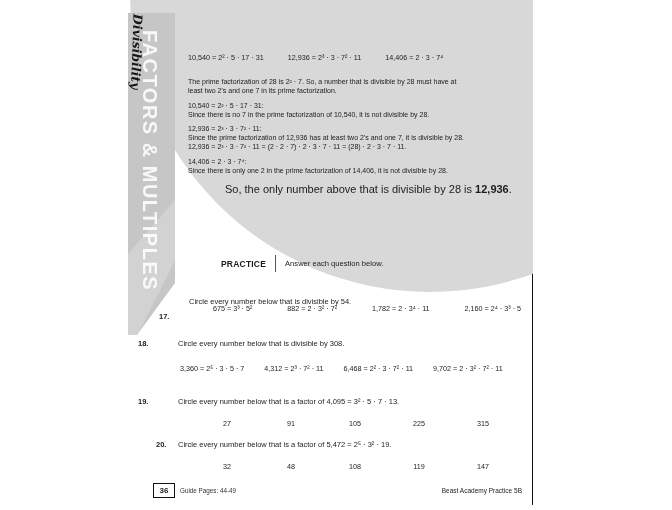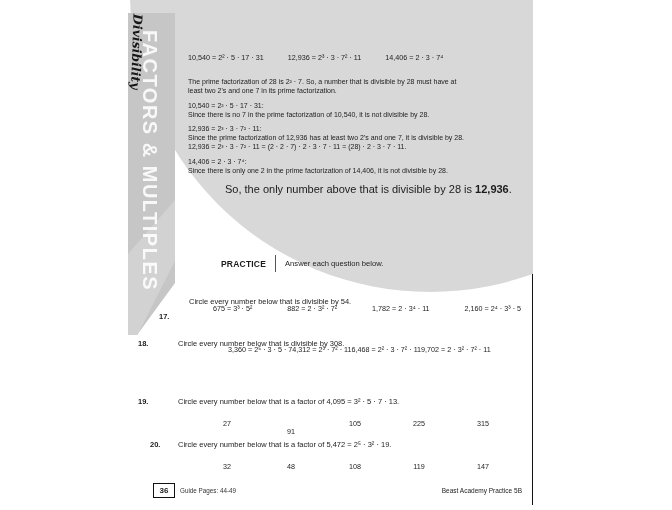--- a/index.html
+++ b/index.html
@@ -102,41 +102,41 @@
       <span>675 = 3³ · 5²</span>
       <span>882 = 2 · 3² · 7²</span>
       <span>1,782 = 2 · 3⁴ · 11</span>
       <span>2,160 = 2⁴ · 3³ · 5</span>
     </div>
 
     <div class="prob">
       <span class="num" style="left:13px;top:339px;">18.</span>
       <span class="txt" style="left:53px;top:339px;">Circle every number below that is divisible by 308.</span>
     </div>
-    <div class="optrow" style="left:55px;top:345px;margin-left:48px;">
+    <div class="optrow" style="left:55px;top:364px;gap:20px;">
       <span>3,360 = 2⁵ · 3 · 5 · 7</span>
       <span>4,312 = 2³ · 7² · 11</span>
       <span>6,468 = 2² · 3 · 7² · 11</span>
       <span>9,702 = 2 · 3² · 7² · 11</span>
     </div>
 
     <div class="prob">
       <span class="num" style="left:13px;top:397px;">19.</span>
       <span class="txt" style="left:53px;top:397px;">Circle every number below that is a factor of 4,095 = 3² · 5 · 7 · 13.</span>
     </div>
     <div class="optrow" style="left:70px;top:419px;">
       <span style="width:64px;text-align:center;">27</span>
-      <span style="width:64px;text-align:center;margin-top:8px;">91</span>
+      <span style="width:64px;text-align:center;">91</span>
       <span style="width:64px;text-align:center;">105</span>
       <span style="width:64px;text-align:center;">225</span>
       <span style="width:64px;text-align:center;">315</span>
     </div>
 
     <div class="prob">
-      <span class="num" style="left:25px;top:440px;">20.</span>
+      <span class="num" style="left:31px;top:440px;">20.</span>
       <span class="txt" style="left:53px;top:440px;">Circle every number below that is a factor of 5,472 = 2⁵ · 3² · 19.</span>
     </div>
     <div class="optrow" style="left:70px;top:462px;">
       <span style="width:64px;text-align:center;">32</span>
       <span style="width:64px;text-align:center;">48</span>
       <span style="width:64px;text-align:center;">108</span>
       <span style="width:64px;text-align:center;">119</span>
       <span style="width:64px;text-align:center;">147</span>
     </div>
 

